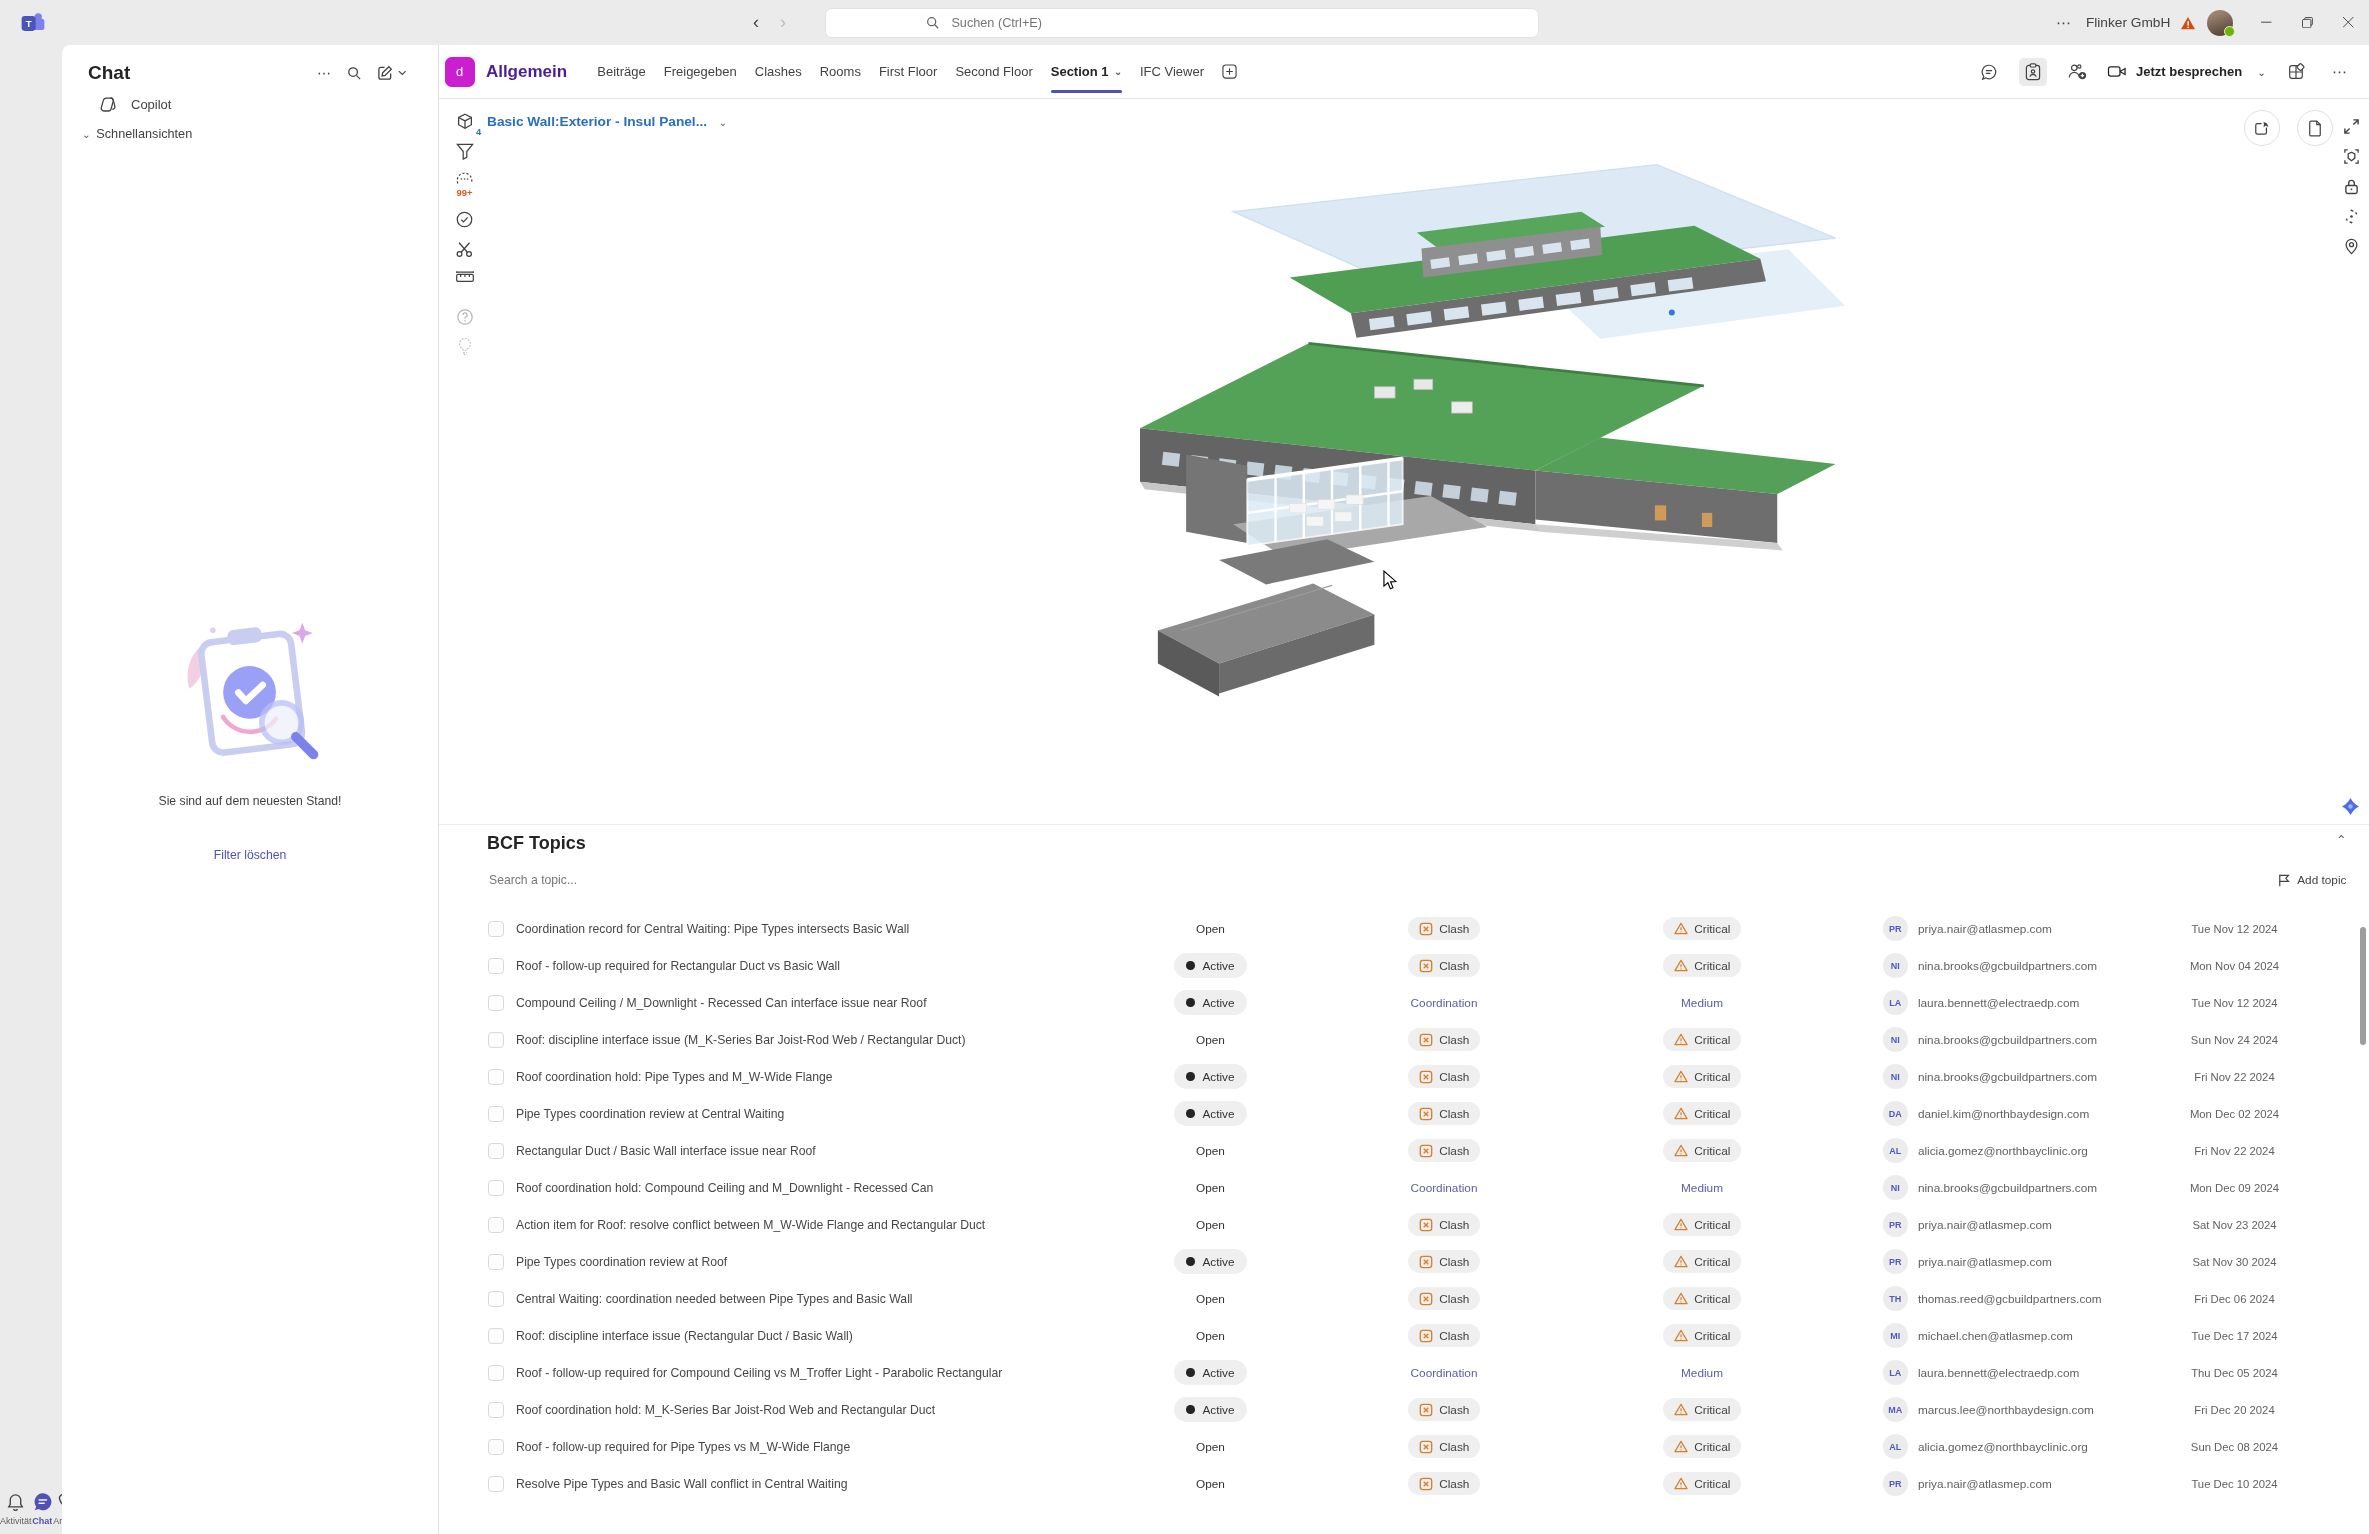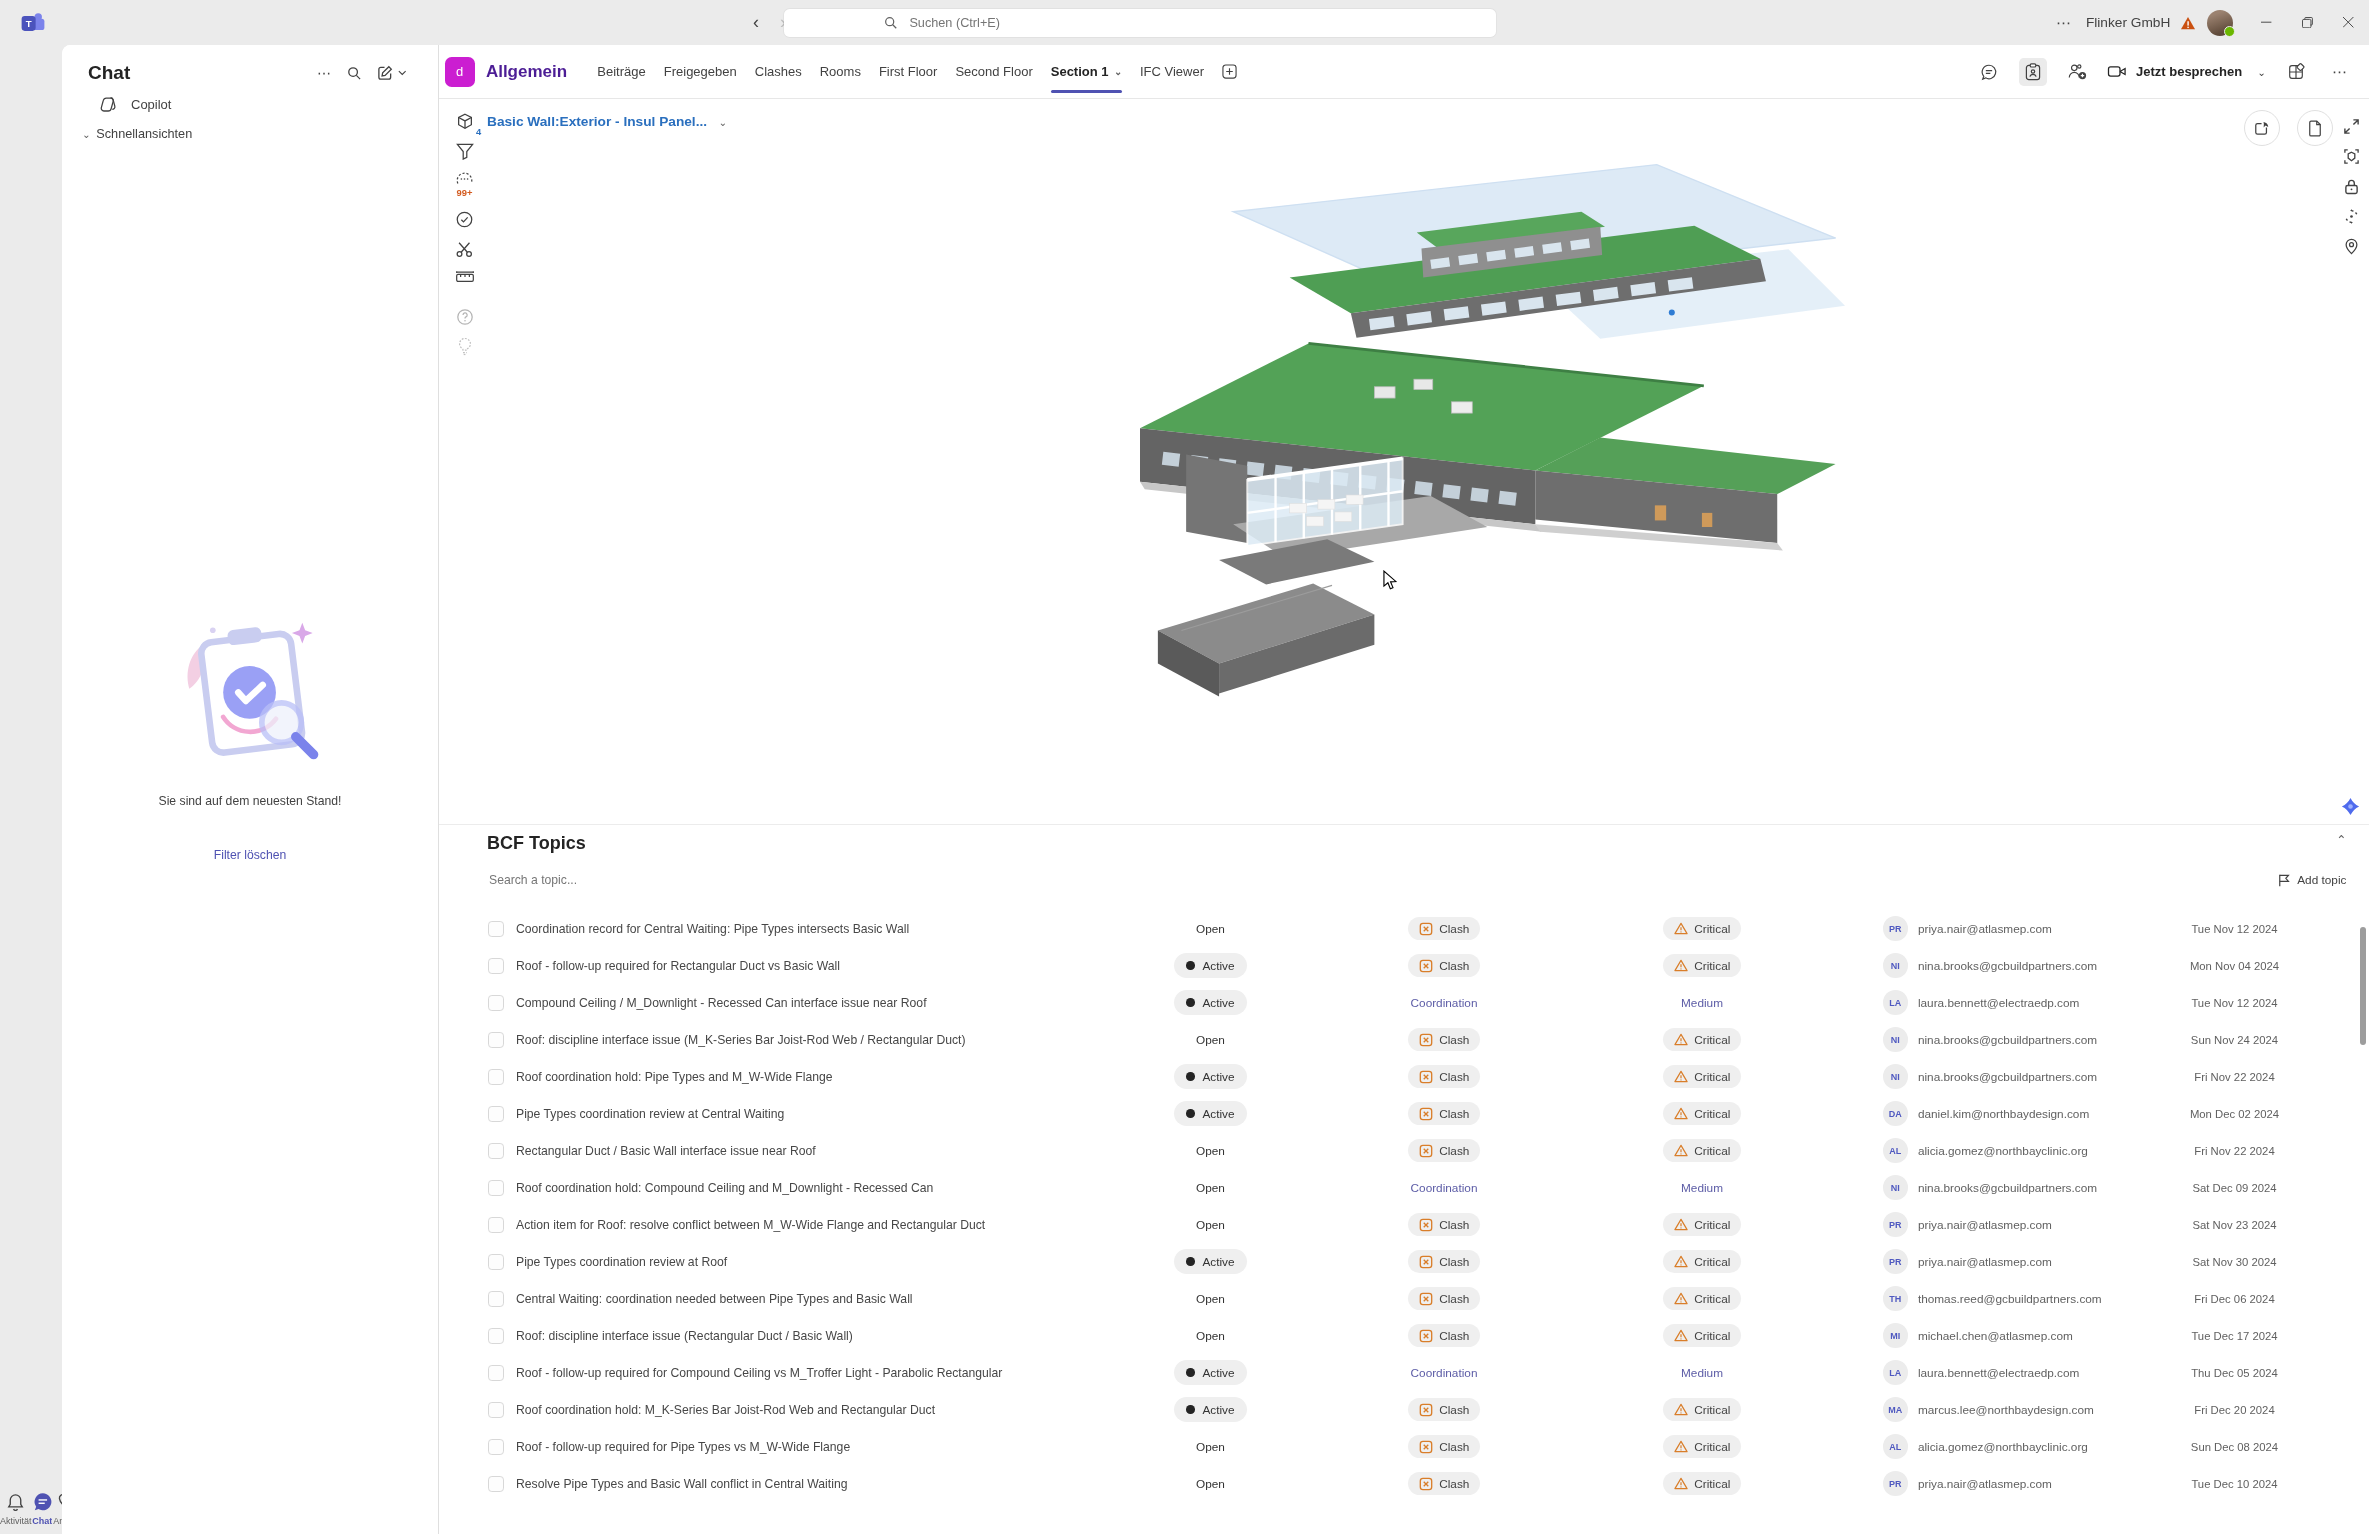--- a/index.html
+++ b/index.html
@@ -6,21 +6,21 @@
     font-family:"Liberation Sans", sans-serif;background:#ebebeb;color:#242424;}
   *{box-sizing:border-box;}
   svg{display:block;}
 
   
   .titlebar{position:absolute;top:0;left:0;right:0;height:45px;}
   .tb-logo{position:absolute;left:19px;top:8.5px;}
   .tb-nav{position:absolute;left:753px;top:11.3px;display:flex;gap:21px;align-items:center;}
   .tb-nav .chev{font-size:18px;line-height:22.6px;color:#424242;}
   .tb-nav .chev.disabled{color:#bdbdbd;}
-  .tb-search{position:absolute;left:784px;top:8.5px;width:712px;height:28px;background:#fff;
+  .tb-search{position:absolute;left:826px;top:8.5px;width:712px;height:28px;background:#fff;
     border-radius:5.6px;display:flex;align-items:center;padding-left:100px;gap:9.4px;
     box-shadow:0 0 0 0.9px rgba(0,0,0,0.04);}
   .tb-search input{border:0;outline:0;background:transparent;font-size:12.7px;color:#616161;
     font-family:"Liberation Sans",sans-serif;width:377px;}
   .tb-right{position:absolute;right:0;top:0;height:45px;display:flex;align-items:center;}
   .tb-dots{color:#424242;font-size:15px;letter-spacing:1.9px;padding:0 13px;}
   .tb-org{font-size:13.7px;color:#424242;margin-right:9.4px;}
   .tb-warn{margin-right:11.3px;}
   .tb-avatar{width:26px;height:26px;border-radius:50%;
     background:linear-gradient(160deg,#9b8270 20%,#5f4a3a 80%);position:relative;margin-right:13px;}
@@ -847,21 +847,21 @@
     <span class="cc">
       <span class="tagwrap">
 
         <span>Medium</span>
       </span>
     </span>
     <span class="c-assignee">
       <span class="avatar-init">NI</span>
       <span class="email">nina.brooks@gcbuildpartners.com</span>
     </span>
-    <span class="c-due">Sat Dec 09 2024</span>
+    <span class="c-due">Mon Dec 09 2024</span>
     <span></span>
   </div>
 
   <div class="trow">
     <span class="cb"></span>
     <span class="c-title">Action item for Roof: resolve conflict between M_W-Wide Flange and Rectangular Duct</span>
     <span class="cc">
       <span class="status-wrap">
         <span>Open</span>
       </span>

